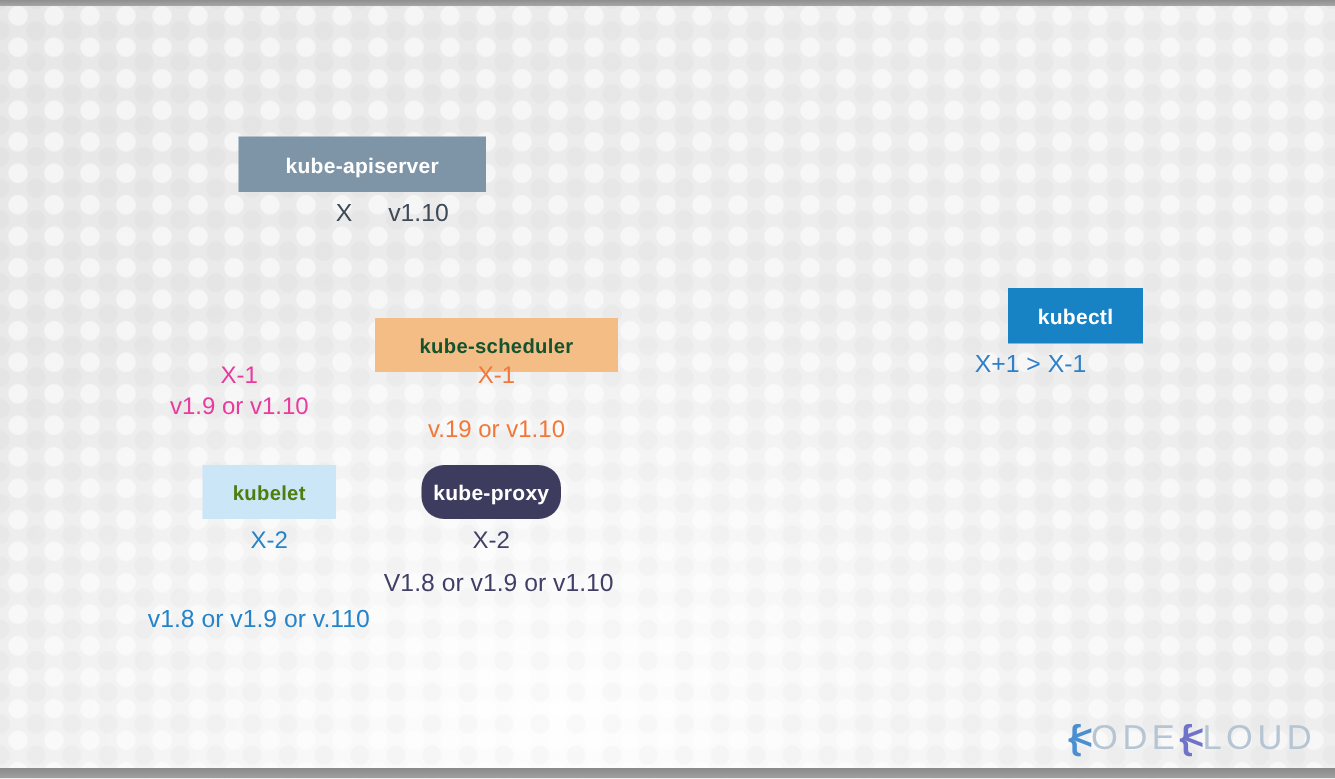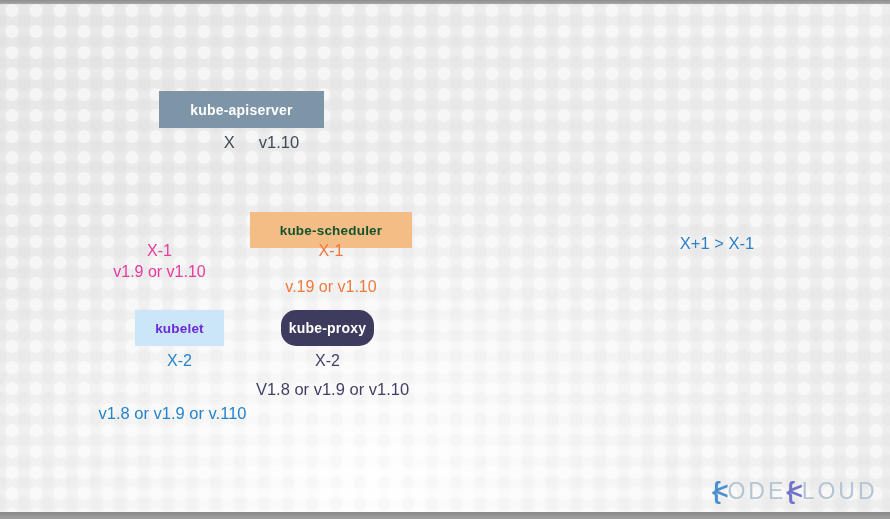--- a/index.html
+++ b/index.html
@@ -75,21 +75,21 @@
   .meta-controller-offset   { left: 92px; top: 242px; width: 135px; }
   .meta-controller-versions { left: 92px; top: 263px; width: 135px; }
 
   
   .box-scheduler   { left: 250px; top: 200px; width: 162px; height: 36px; }
   .meta-scheduler-offset    { left: 250px; top: 242px; width: 162px; }
   .meta-scheduler-versions  { left: 250px; top: 263px; width: 162px; margin-top: 15px; }
 
   
   .box-kubectl     { left: 672px; top: 192px; width: 90px; height: 37px; font-size: 14px; }
-  .meta-kubectl    { left: 662px; top: 234px; width: 110px; font-size: 16.5px; }
+  .meta-kubectl    { left: 632px; top: 234px; width: 110px; font-size: 16.5px; }
 
   
   .box-kubelet     { left: 135px; top: 310px; width: 89px; height: 36px; }
   .meta-kubelet-offset      { left: 135px; top: 352px; width: 89px; }
   .meta-kubelet-versions    { left: 128px; top: 380px; width: 89px; font-size: 16.5px; }
 
   
   .box-proxy       { left: 281px; top: 310px; width: 93px; height: 36px; font-size: 14px; }
   .meta-proxy-offset        { left: 281px; top: 352px; width: 93px; }
   .meta-proxy-versions      { left: 286px; top: 380px; width: 93px; font-size: 16.5px; }
@@ -133,23 +133,26 @@
 
   <div class="meta meta-controller-offset" style="color: rgb(233, 58, 158);">X-1</div>
   <div class="meta meta-controller-versions" style="color: rgb(233, 58, 158);">v1.9 or v1.10</div>
 
   <div class="comp-box box-scheduler" style="background-color: rgb(243, 189, 133); color: #14532d; margin-top: 12px;">
     <span>kube-scheduler</span>
   </div>
   <div class="meta meta-scheduler-offset" style="color: rgb(240, 120, 58);">X-1</div>
   <div class="meta meta-scheduler-versions" style="color: rgb(240, 120, 58);">v.19 or v1.10</div>
 
+  <div class="comp-box box-kubectl" style="background-color: rgb(23, 131, 197); color: rgb(255, 255, 255);">
+    <span>kubectl</span>
+  </div>
   <div class="meta meta-kubectl" style="color: rgb(46, 128, 200);">X+1 &gt; X-1</div>
 
-  <div class="comp-box box-kubelet" style="background-color: rgb(203, 230, 247); color: #6d28d9;">
+  <div class="comp-box box-kubelet" style="background-color: rgb(203, 230, 247); color: #4d7c0f;">
     <span>kubelet</span>
   </div>
   <div class="meta meta-kubelet-offset" style="color: rgb(37, 131, 202);">X-2</div>
   <div class="meta meta-kubelet-versions" style="color: rgb(37, 131, 202); margin-top: 24px;">v1.8 or v1.9 or v.110</div>
 
   <div class="comp-box box-proxy" style="background-color: rgb(61, 60, 94); color: rgb(255, 255, 255); border-radius: 15px;">
     <span>kube-proxy</span>
   </div>
   <div class="meta meta-proxy-offset" style="color: rgb(65, 63, 102);">X-2</div>
   <div class="meta meta-proxy-versions" style="color: rgb(65, 63, 102);">V1.8 or v1.9 or v1.10</div>

